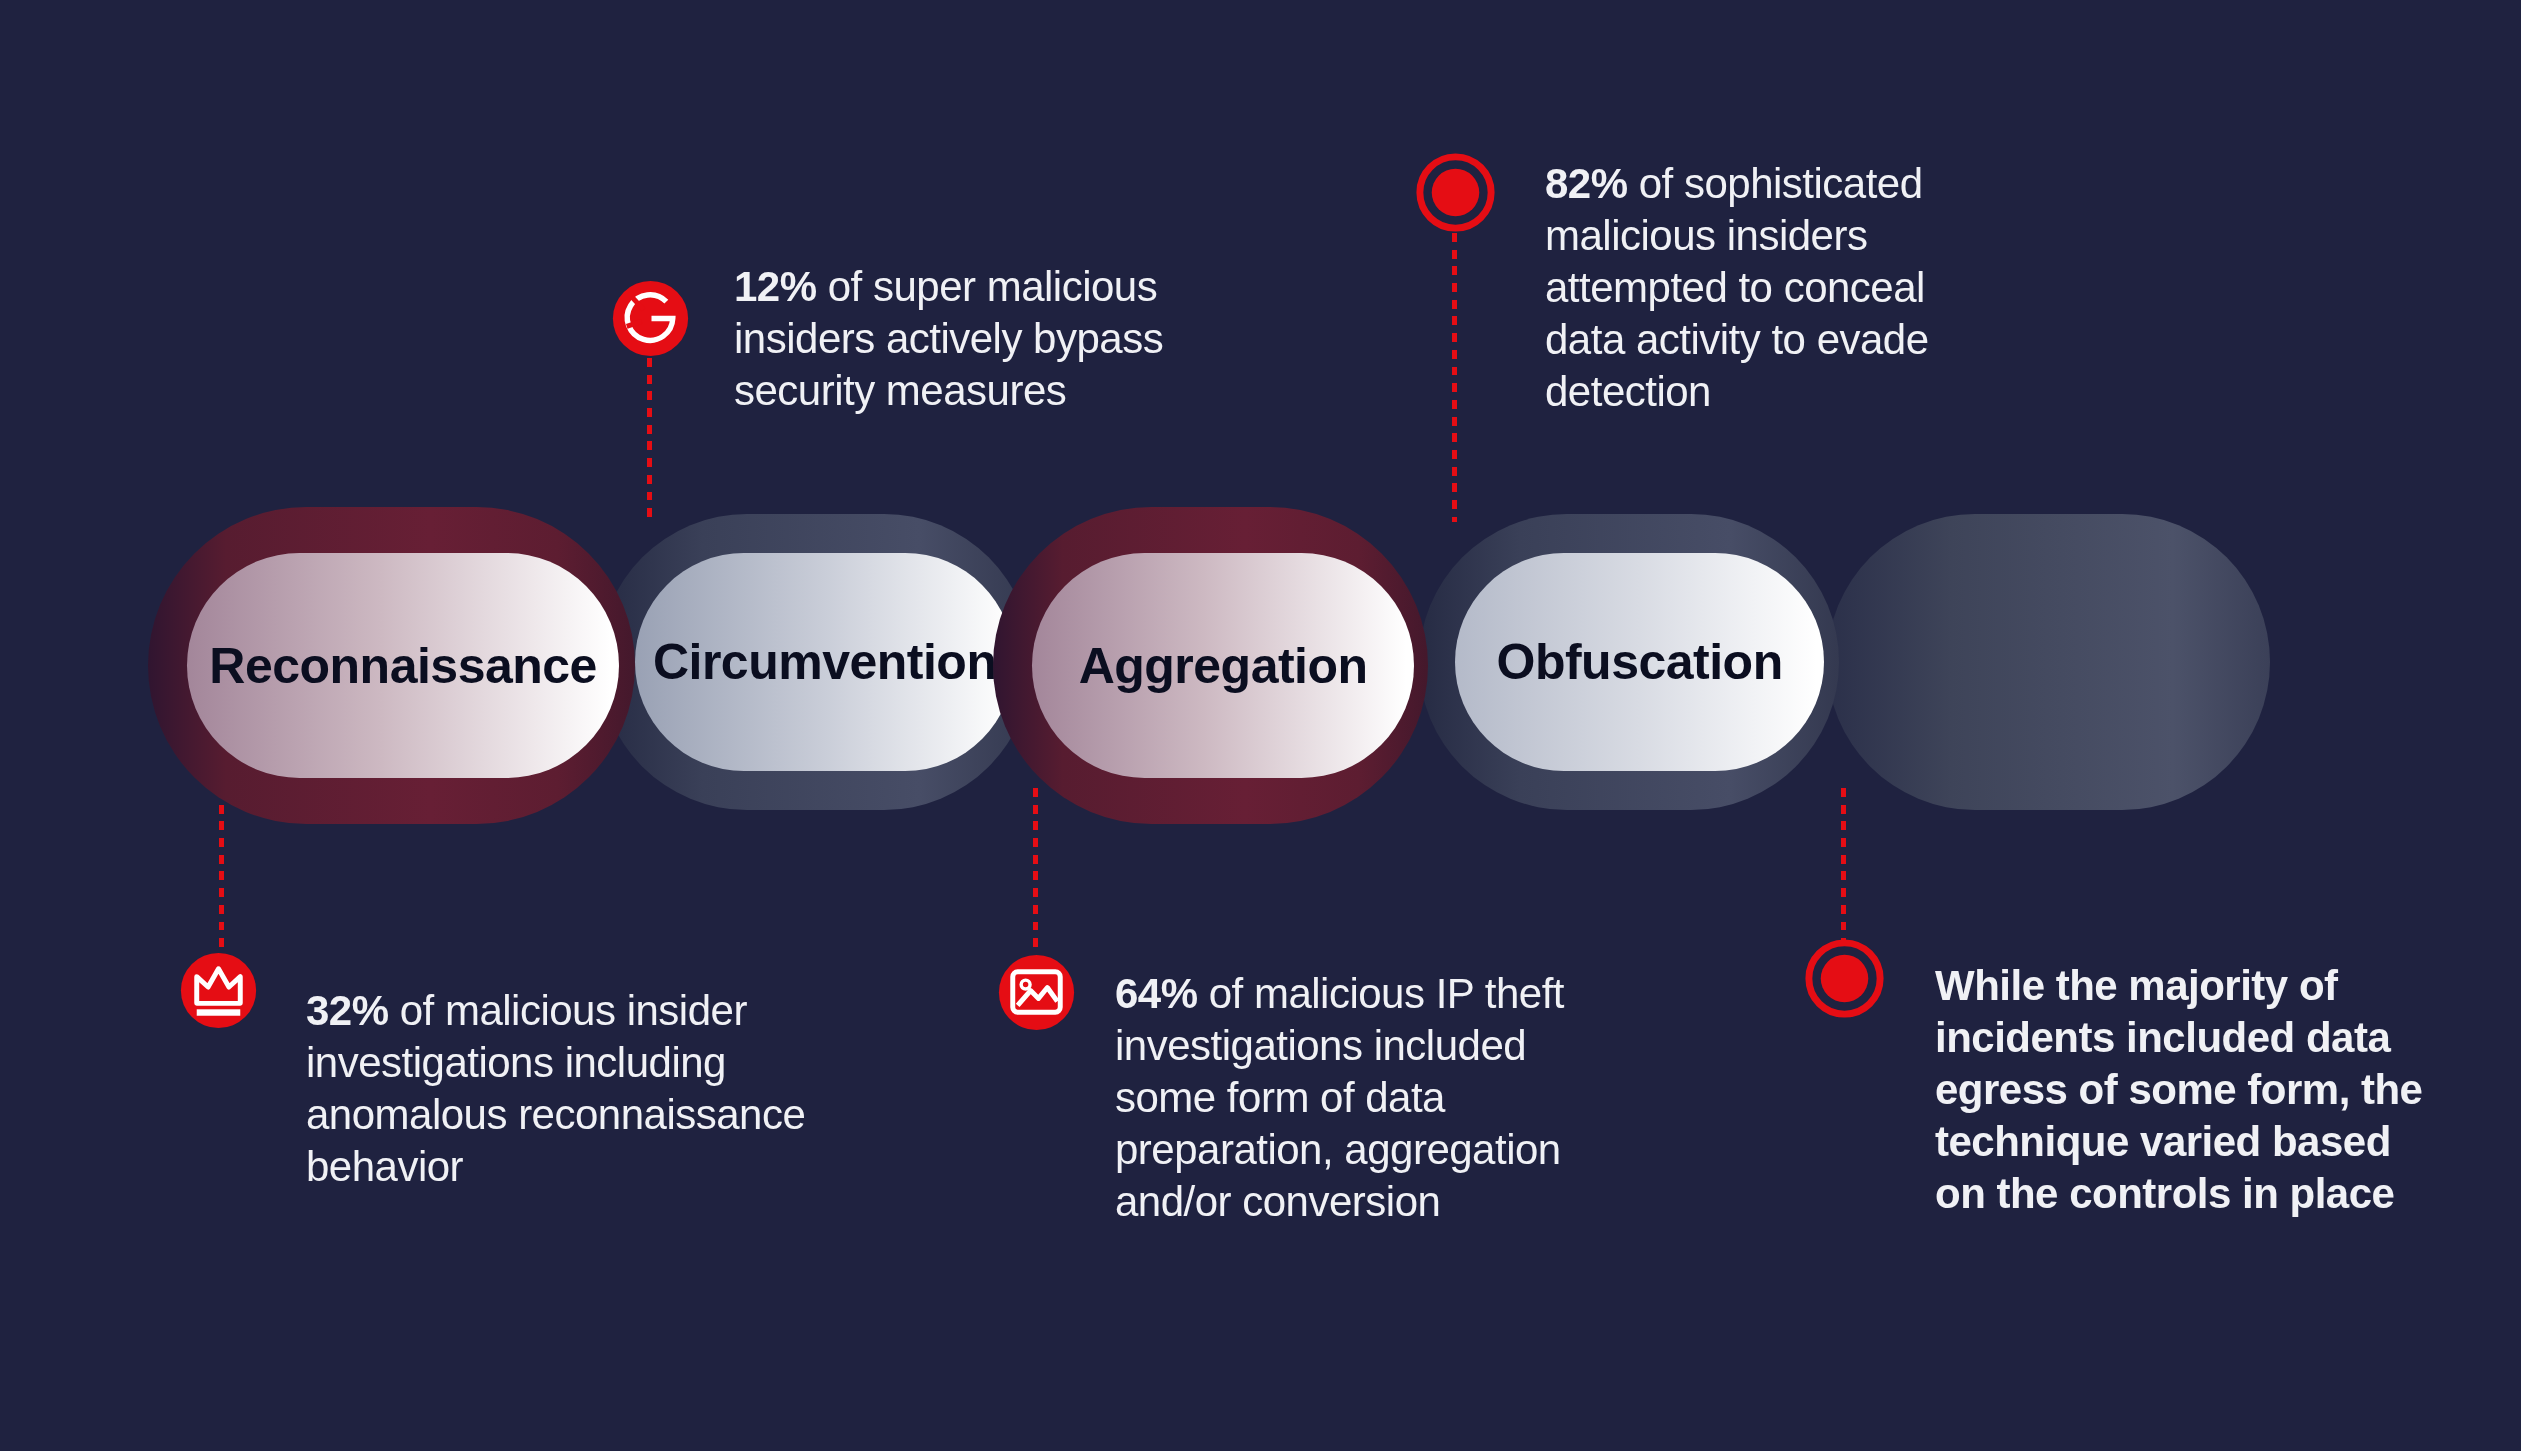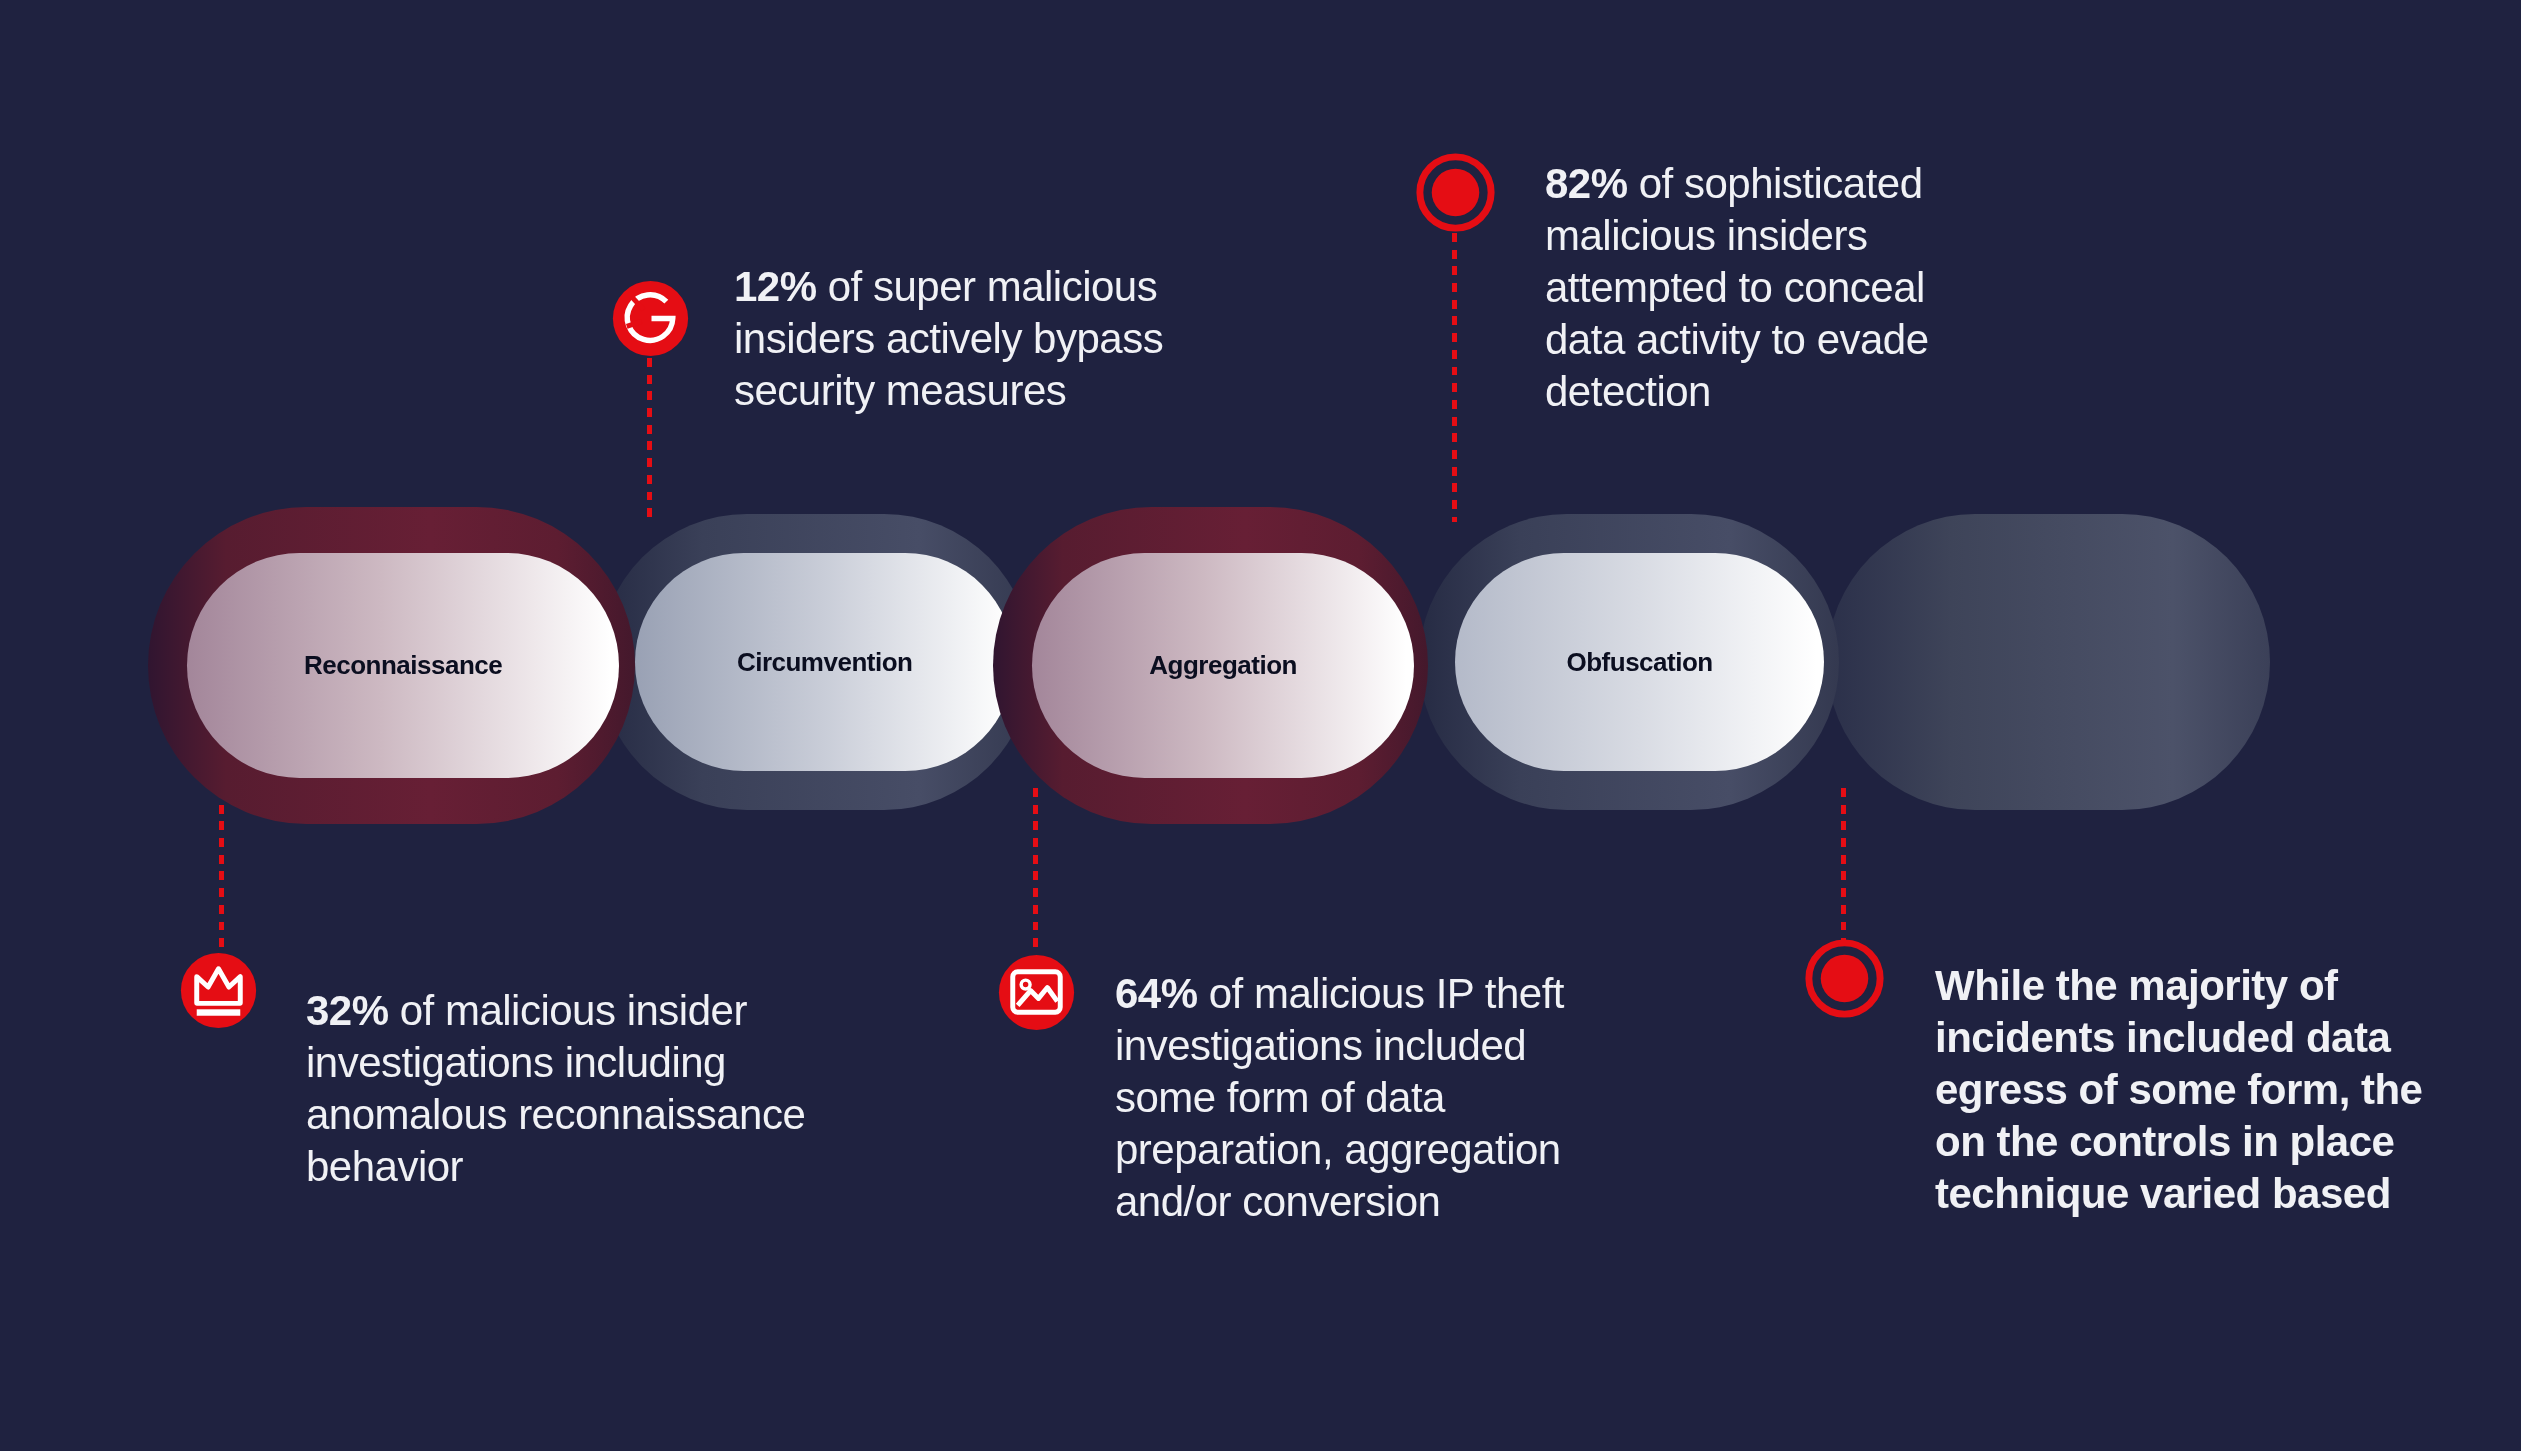--- a/index.html
+++ b/index.html
@@ -3,21 +3,21 @@
 <meta charset="utf-8">
 <style>
   html,body{margin:0;padding:0;background:#1f2240;}
   .canvas{position:relative;width:2522px;height:1451px;background:#1f2240;overflow:hidden;
           font-family:"Liberation Sans",sans-serif;}
 
   
   .pill{position:absolute;}
   .pill-outer{position:absolute;inset:0;border-radius:984px;}
   .pill-inner{position:absolute;border-radius:984px;display:flex;align-items:center;justify-content:center;}
-  .pill-label{font-weight:700;font-size:26px;letter-spacing:-0.5px;color:#0b0e20;white-space:nowrap;}
+  .pill-label{font-weight:700;font-size:50px;letter-spacing:-0.5px;color:#0b0e20;white-space:nowrap;}
 
   .outer-maroon{background:linear-gradient(90deg,#301530 0%,#571c30 16%,#671f35 58%,#5d1d31 84%,#44182c 100%);}
   .outer-slate{background:linear-gradient(90deg,#262b44 0%,#3a4058 24%,#474d66 74%,#343950 100%);}
   .outer-slate-light{background:linear-gradient(90deg,#2b304a 0%,#3e4459 28%,#4c5269 78%,#3b4058 100%);}
 
   .inner-maroon{background:linear-gradient(90deg,#a3869a 0%,#cdb9c2 45%,#ffffff 98%);}
   .inner-slate{background:linear-gradient(90deg,#99a1b4 0%,#c9cdd8 50%,#fefefe 98%);}
   .inner-slate2{background:linear-gradient(90deg,#b4bac9 0%,#d8dbe3 50%,#ffffff 98%);}
   .inner-slate3{background:linear-gradient(90deg,#9aa0b2 0%,#ced2dc 55%,#ffffff 98%);}
 
@@ -148,19 +148,19 @@
     <div class="line">malicious insiders</div>
     <div class="line">attempted to conceal</div>
     <div class="line">data activity to evade</div>
     <div class="line">detection</div>
   </div>
 
   <div class="callout-text all-bold" style="left:1935px;top:960px;">
     <div class="line">While the majority of</div>
     <div class="line">incidents included data</div>
     <div class="line">egress of some form, the</div>
+    <div class="line">technique varied based</div>
     <div class="line">on the controls in place</div>
-    <div class="line">technique varied based</div>
   </div>
 
 
 </div>
 
 
 </body></html>

